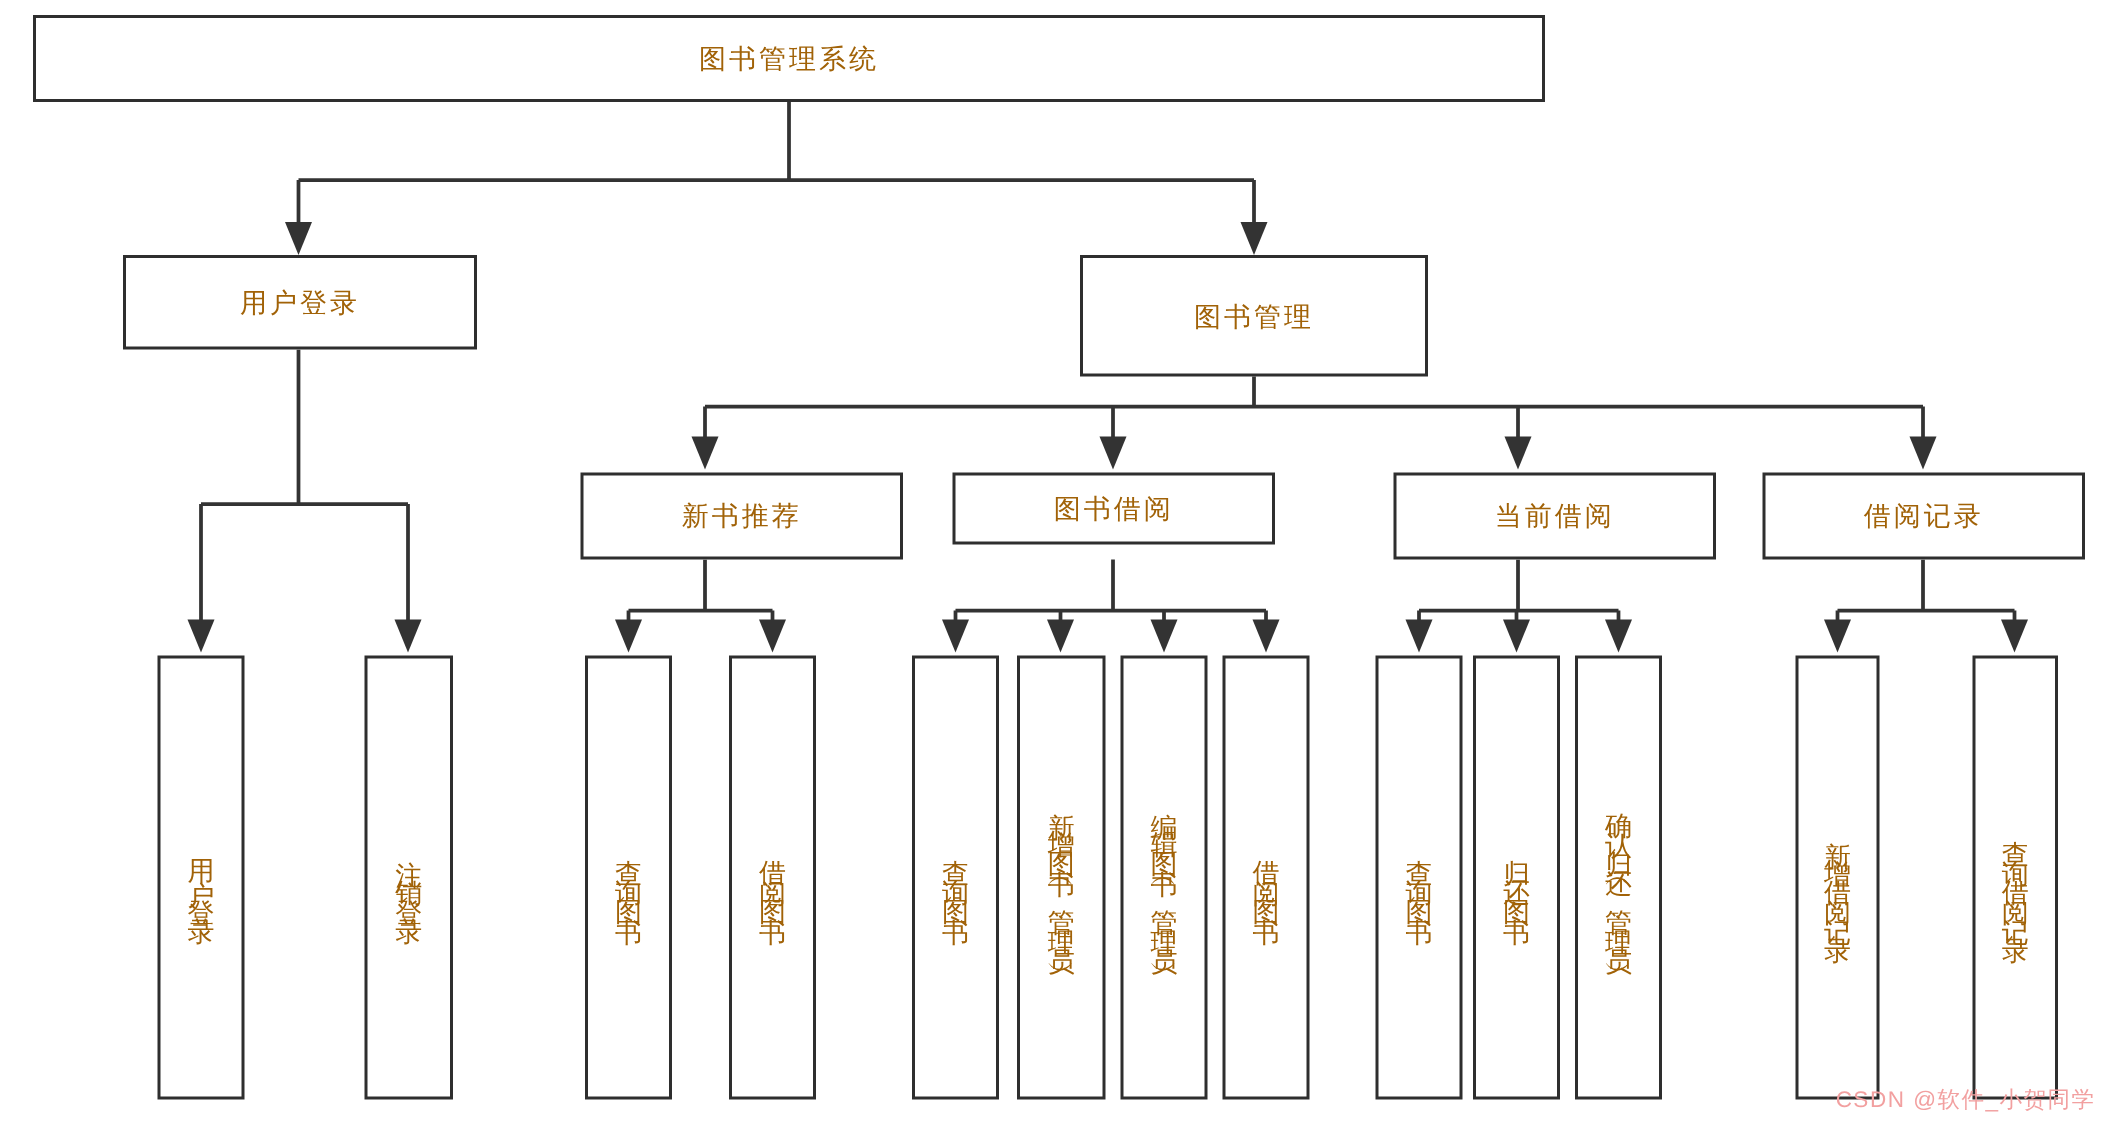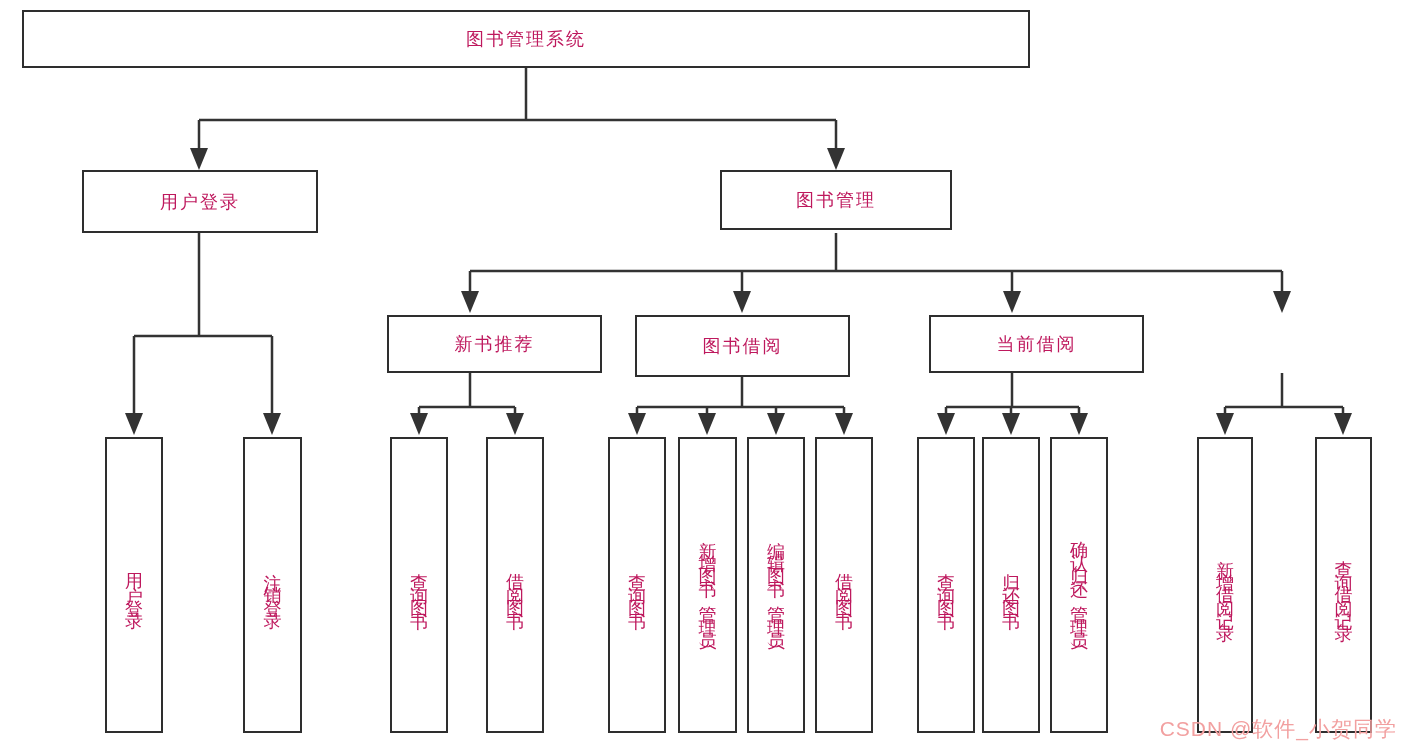--- a/index.html
+++ b/index.html
@@ -24,38 +24,38 @@
   }
   .node {
     position: absolute;
     box-sizing: border-box;
     border: 2.5px solid #2e2e2e;
     background: #ffffff;
     display: flex;
     align-items: center;
     justify-content: center;
     font-size: 18px;
-    color: #be185d;
+    color: #a16207;
     letter-spacing: 2px;
     text-align: center;
     z-index: 2;
   }
   .node.root { font-size: 18px; }
   .node.v {
     writing-mode: vertical-rl;
     text-orientation: mixed;
     letter-spacing: 13px;
     font-size: 18px;
     line-height: 1;
   }
   #watermark {
     position: absolute;
     right: 8px;
     bottom: 4px;
-    font-size: 21px;
+    font-size: 15px;
     color: #f2a0a0;
     letter-spacing: 1px;
     z-index: 3;
     white-space: nowrap;
   }
 </style>
 </head>
 <body>
 
 <div id="canvas">
@@ -103,25 +103,26 @@
       <polygon points="1070,413 1088,413 1079,435"></polygon>
 
       <polygon points="1216,413 1234,413 1225,435"></polygon>
       <polygon points="1334,413 1352,413 1343,435"></polygon>
     </g>
   </svg>
 
   <div class="node root" style="left:22px; top:10px; width:1008px; height:58px;">图书管理系统</div>
 
   <div class="node" style="left:82px; top:170px; width:236px; height:63px;">用户登录</div>
-  <div class="node" style="left:720px; top:170px; width:232px; height:60px;">图书管理</div>
+  <div class="node" style="left:720px; top:170px; width:232px; height:81px;">图书管理</div>
 
   <div class="node" style="left:363px; top:315px; width:215px; height:58px;margin-left:24px;">新书推荐</div>
-  <div class="node" style="left:635px; top:315px; width:215px; height:62px;font-family:Liberation Mono, monospace;">图书借阅</div>
+  <div class="node" style="left:635px; top:315px; width:215px; height:48px;font-family:Liberation Mono, monospace;">图书借阅</div>
   <div class="node" style="left:905px; top:315px; width:215px; height:58px;margin-left:24px;">当前借阅</div>
+  <div class="node" style="left:1175px; top:315px; width:215px; height:58px;">借阅记录</div>
 
   <div class="node v" style="left:105px; top:437px; width:58px; height:296px;">用户登录</div>
   <div class="node v" style="left:243px; top:437px; width:59px; height:296px;">注销登录</div>
 
   <div class="node v" style="left:390px; top:437px; width:58px; height:296px;">查询图书</div>
   <div class="node v" style="left:486px; top:437px; width:58px; height:296px;">借阅图书</div>
 
   <div class="node v" style="left:608px; top:437px; width:58px; height:296px;">查询图书</div>
   <div class="node v" style="left:678px; top:437px; width:59px; height:296px;">新增图书（管理员）</div>
   <div class="node v" style="left:747px; top:437px; width:58px; height:296px;">编辑图书（管理员）</div>

